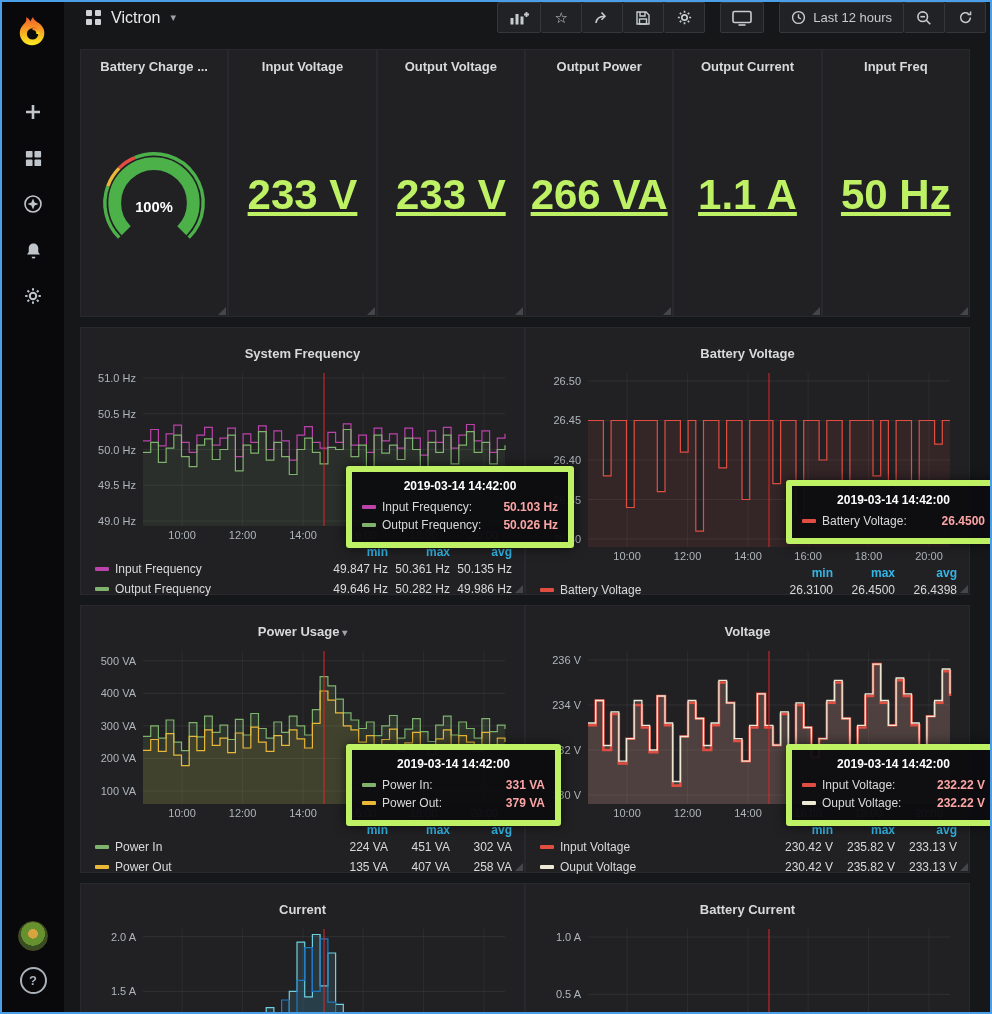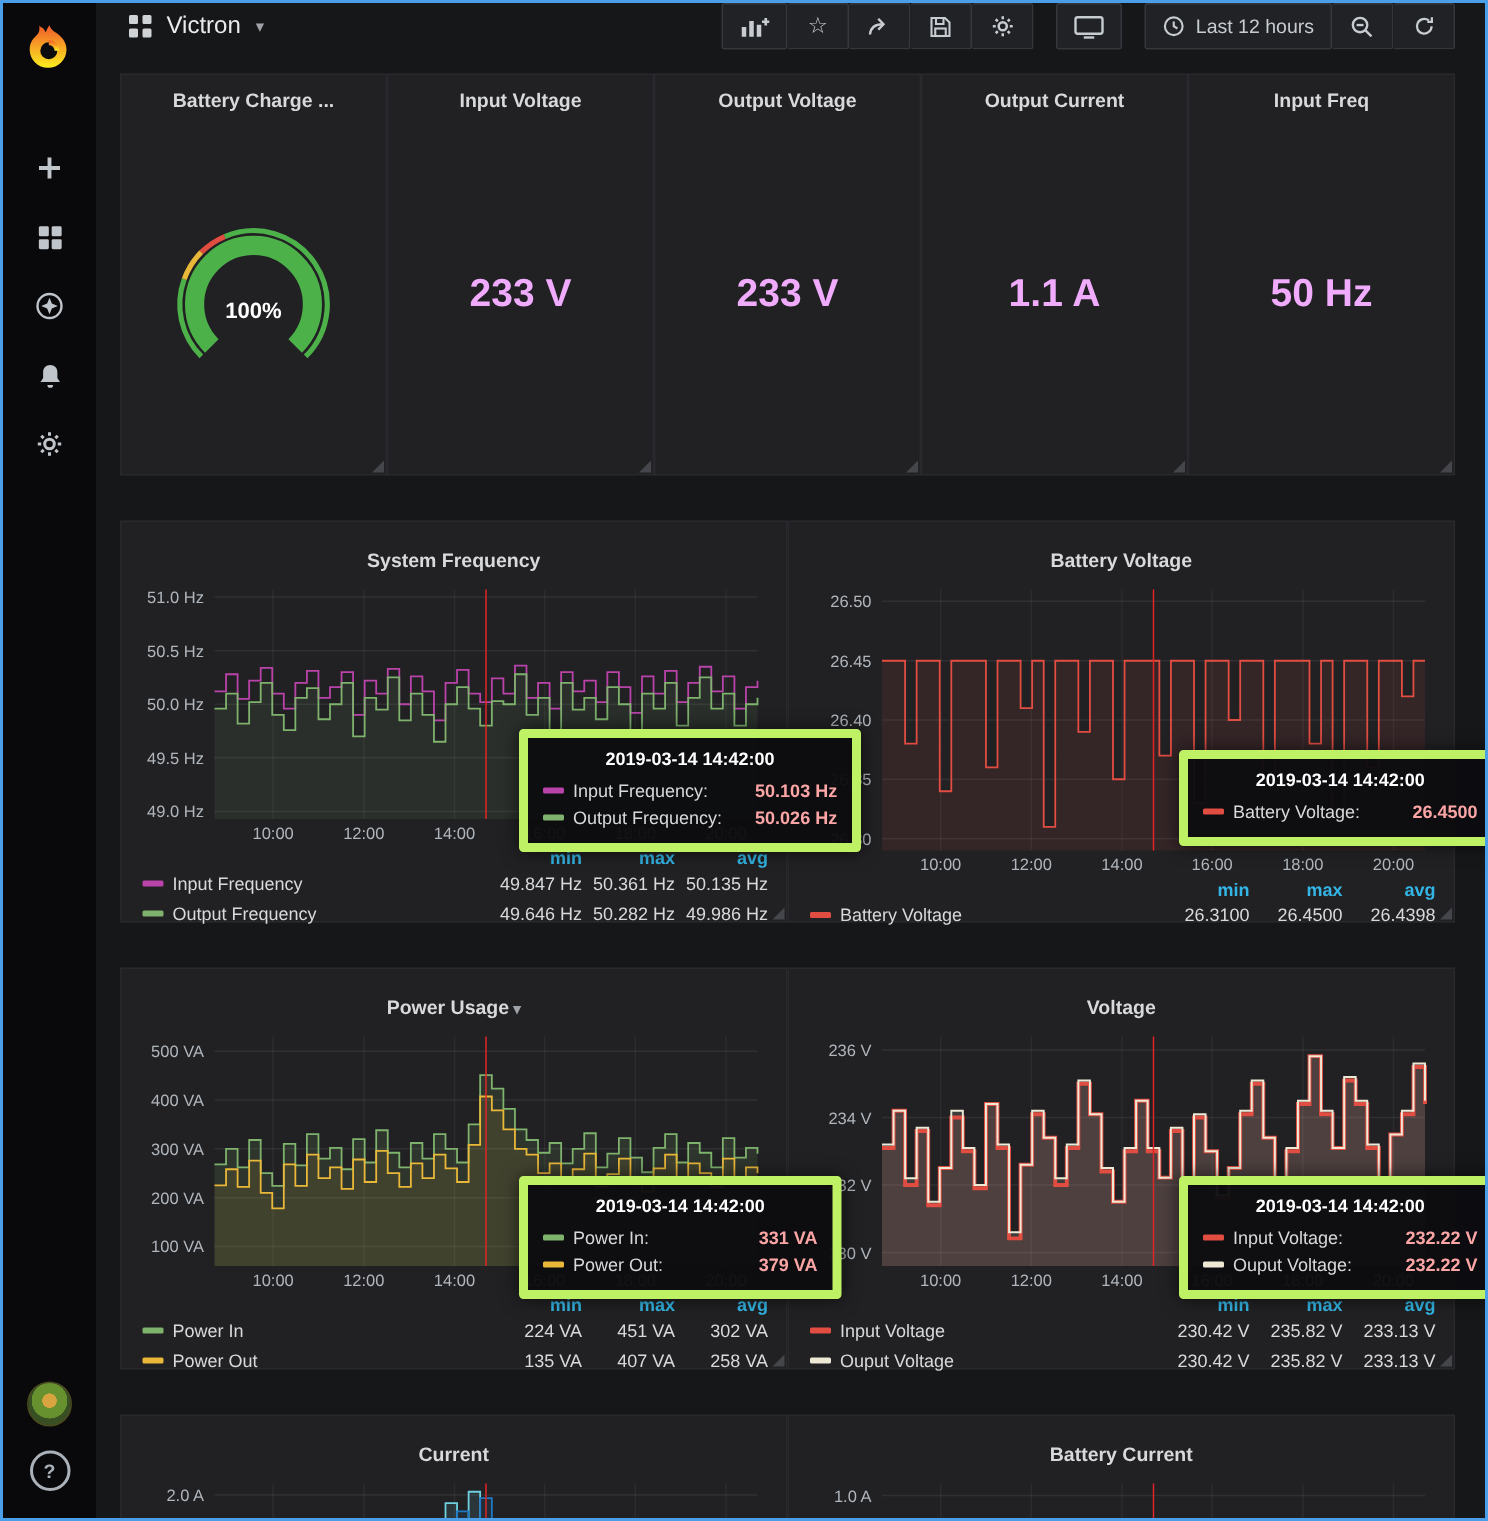--- a/index.html
+++ b/index.html
@@ -11,42 +11,42 @@
   .app{display:flex;height:100%;}
   
   .sidebar{width:62px;flex-shrink:0;background:#09090b;display:flex;flex-direction:column;align-items:center;}
   .logo{margin:13px 0 40px;cursor:pointer;}
   .side-item{height:46px;width:62px;display:flex;align-items:center;justify-content:center;color:#c0c5cb;cursor:pointer;}
   .sidebar-bottom{margin-top:auto;display:flex;flex-direction:column;align-items:center;gap:16px;margin-bottom:18px;}
   .avatar{width:28px;height:28px;border-radius:50%;background:radial-gradient(circle at 50% 42%,#d8a43f 0 22%,#67902f 23% 55%,#374f22 56%);border:1px solid #4a4a20;cursor:pointer;}
   .help{width:23px;height:23px;border-radius:50%;border:2px solid #aab1b9;color:#aab1b9;font-size:13px;font-weight:700;display:flex;align-items:center;justify-content:center;cursor:pointer;}
   
   .main{flex:1;min-width:0;display:flex;flex-direction:column;}
-  .navbar{height:58px;display:flex;align-items:center;padding:0 20px 0 22px;}
+  .navbar{height:58px;display:flex;align-items:center;padding:0 4px 0 22px;}
   .nav-left{display:flex;align-items:center;gap:10px;cursor:pointer;}
   .grid4{width:15px;height:15px;position:relative;}
   .grid4::before{content:"";position:absolute;width:6px;height:6px;border-radius:1px;background:#d0d3d6;box-shadow:9px 0 0 #d0d3d6,0 9px 0 #d0d3d6,9px 9px 0 #d0d3d6;}
   .nav-title{font-size:16px;color:#e9eaec;font-weight:500;}
   .caret{color:#9fa3a8;font-size:11px;}
   .nav-right{margin-left:auto;display:flex;align-items:center;gap:15px;}
   .btn-group{display:flex;}
   .tbtn{height:31px;min-width:41px;padding:0 11px;background:#202226;border:1px solid #35373c;border-radius:2px;color:#c7ccd1;display:flex;align-items:center;justify-content:center;gap:7px;font-family:inherit;font-size:13px;cursor:pointer;}
   .btn-group .tbtn + .tbtn{border-left:0;}
   .star-glyph{font-size:15px;line-height:1;}
   
   .dash{padding:16px 20px 0 16px;display:flex;flex-direction:column;gap:10px;}
   .row{display:flex;}
   .panel{position:relative;background:#212124;border:1px solid #29292d;box-sizing:border-box;height:268px;flex:1;min-width:0;}
   .panel-title{text-align:center;font-size:13px;font-weight:600;color:#d8d9da;white-space:nowrap;overflow:hidden;text-overflow:ellipsis;cursor:pointer;}
   .stat-panel{display:flex;flex-direction:column;}
   .stat-panel .panel-title{padding:9px 6px 0;}
-  .stat-value{flex:1;display:flex;align-items:center;justify-content:center;font-size:26px;font-weight:700;color:#f0abfc;}
+  .stat-value{flex:1;display:flex;align-items:center;justify-content:center;font-size:42px;font-weight:700;color:#bef264;text-decoration:underline;}
   .gauge-wrap{flex:1;display:flex;align-items:center;justify-content:center;}
   .gauge-text{fill:#ffffff;font-size:15px;font-weight:700;font-family:"Liberation Sans",sans-serif;}
-  .graph-panel{padding:12px 8px;margin-top:20px;}
+  .graph-panel{padding:12px 8px;}
   .gtitle{height:27px;line-height:27px;}
   .tcaret{color:#9fa3a8;font-size:10px;}
   .plot{line-height:0;}
   .tick{fill:#b0b6bc;font-size:11px;font-family:"Liberation Sans",sans-serif;}
   
   .legend{padding:2px 4px 4px 6px;font-size:12px;}
   .lg-row{display:flex;align-items:center;height:20px;}
   .lg-head{height:15px;justify-content:center;}
   .lg-label{display:flex;align-items:center;gap:6px;flex:1;min-width:0;cursor:pointer;}
   .lg-marker{display:inline-block;width:14px;height:4px;border-radius:1px;flex-shrink:0;}
@@ -229,20 +229,25 @@
           <span class="rsz"></span>
         </div>
         <div class="panel stat-panel">
           <div class="panel-title">Input Voltage</div>
           <div class="stat-value">233 V</div>
           <span class="rsz"></span>
         </div>
         <div class="panel stat-panel">
           <div class="panel-title">Output Voltage</div>
           <div class="stat-value">233 V</div>
+          <span class="rsz"></span>
+        </div>
+        <div class="panel stat-panel">
+          <div class="panel-title">Output Power</div>
+          <div class="stat-value">266 VA</div>
           <span class="rsz"></span>
         </div>
         <div class="panel stat-panel">
           <div class="panel-title">Output Current</div>
           <div class="stat-value">1.1 A</div>
           <span class="rsz"></span>
         </div>
         <div class="panel stat-panel">
           <div class="panel-title">Input Freq</div>
           <div class="stat-value">50 Hz</div>

